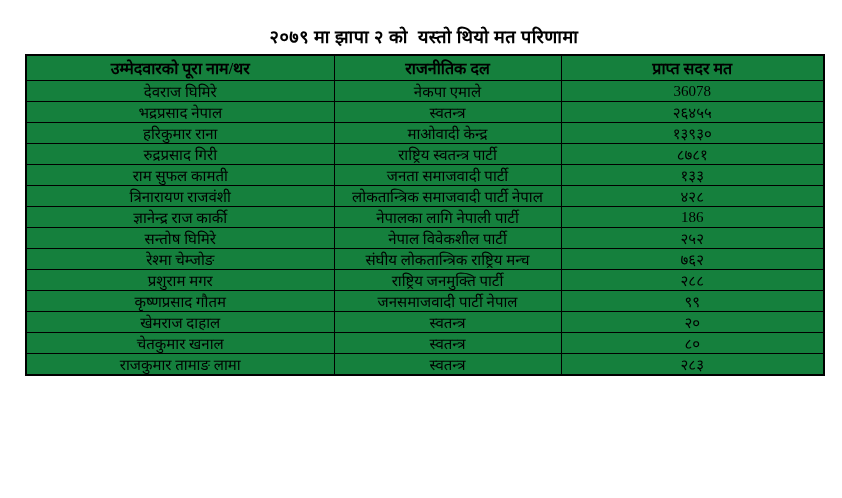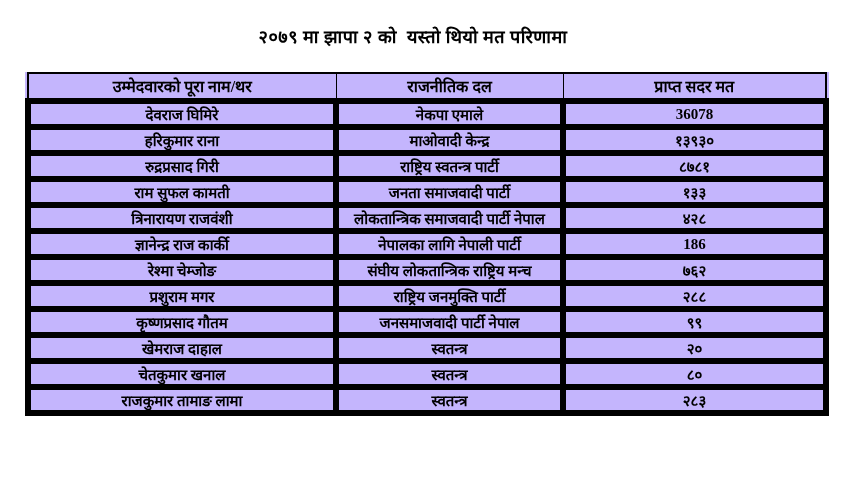--- a/index.html
+++ b/index.html
@@ -13,62 +13,61 @@
     overflow: hidden;
   }
   .page {
     width: 842px;
     height: 498px;
     position: relative;
   }
   .title {
     position: absolute;
     top: 26px;
-    left: 14px;
+    left: 25px;
     width: 798px;
     text-align: center;
     font-weight: bold;
     font-size: 18px;
     line-height: 22px;
     letter-spacing: 0.5px;
     white-space: pre;
     font-family: Liberation Serif, serif;
   }
   table.results {
     position: absolute;
-    top: 72px;
+    top: 54px;
     left: 25px;
     width: 798px;
     border-collapse: collapse;
     table-layout: fixed;
     border: 2px solid #000000;
-    background: #c4b5fd;
+    background: #15803d;
   }
   table.results col.c1 { width: 308px; }
   table.results col.c2 { width: 227px; }
   table.results col.c3 { width: 263px; }
   table.results th {
     border: 1px solid #000000;
     height: 24px;
     font-size: 16px;
     font-weight: bold;
     text-align: center;
     vertical-align: middle;
     padding: 0 4px;
   }
   table.results td {
-    border: 6px solid #000000;
+    border: 1px solid #000000;
     height: 20px;
     font-size: 15px;
     text-align: center;
     vertical-align: middle;
     padding: 0 4px;
     white-space: nowrap;
     overflow: hidden;
-    font-weight: bold;
   }
 </style>
 </head>
 <body>
 
 <div class="page">
 
   <div class="title">२०७९ मा झापा २ को  यस्तो थियो मत परिणामा</div>
 
   <table class="results">
@@ -84,20 +83,25 @@
         <th>प्राप्त सदर मत</th>
       </tr>
     </thead>
     <tbody>
         <tr>
           <td>देवराज घिमिरे</td>
           <td>नेकपा एमाले</td>
           <td>36078</td>
         </tr>
         <tr>
+          <td>भद्रप्रसाद नेपाल</td>
+          <td>स्वतन्त्र</td>
+          <td>२६४५५</td>
+        </tr>
+        <tr>
           <td>हरिकुमार राना</td>
           <td>माओवादी केन्द्र</td>
           <td>१३९३०</td>
         </tr>
         <tr>
           <td>रुद्रप्रसाद गिरी</td>
           <td>राष्ट्रिय स्वतन्त्र पार्टी</td>
           <td>८७८१</td>
         </tr>
         <tr>
@@ -107,20 +111,25 @@
         </tr>
         <tr>
           <td>त्रिनारायण राजवंशी</td>
           <td>लोकतान्त्रिक समाजवादी पार्टी नेपाल</td>
           <td>४२८</td>
         </tr>
         <tr>
           <td>ज्ञानेन्द्र राज कार्की</td>
           <td>नेपालका लागि नेपाली पार्टी</td>
           <td>186</td>
+        </tr>
+        <tr>
+          <td>सन्तोष घिमिरे</td>
+          <td>नेपाल विवेकशील पार्टी</td>
+          <td>२५२</td>
         </tr>
         <tr>
           <td>रेश्मा चेम्जोङ</td>
           <td>संघीय लोकतान्त्रिक राष्ट्रिय मन्च</td>
           <td>७६२</td>
         </tr>
         <tr>
           <td>प्रशुराम मगर</td>
           <td>राष्ट्रिय जनमुक्ति पार्टी</td>
           <td>२८८</td>

